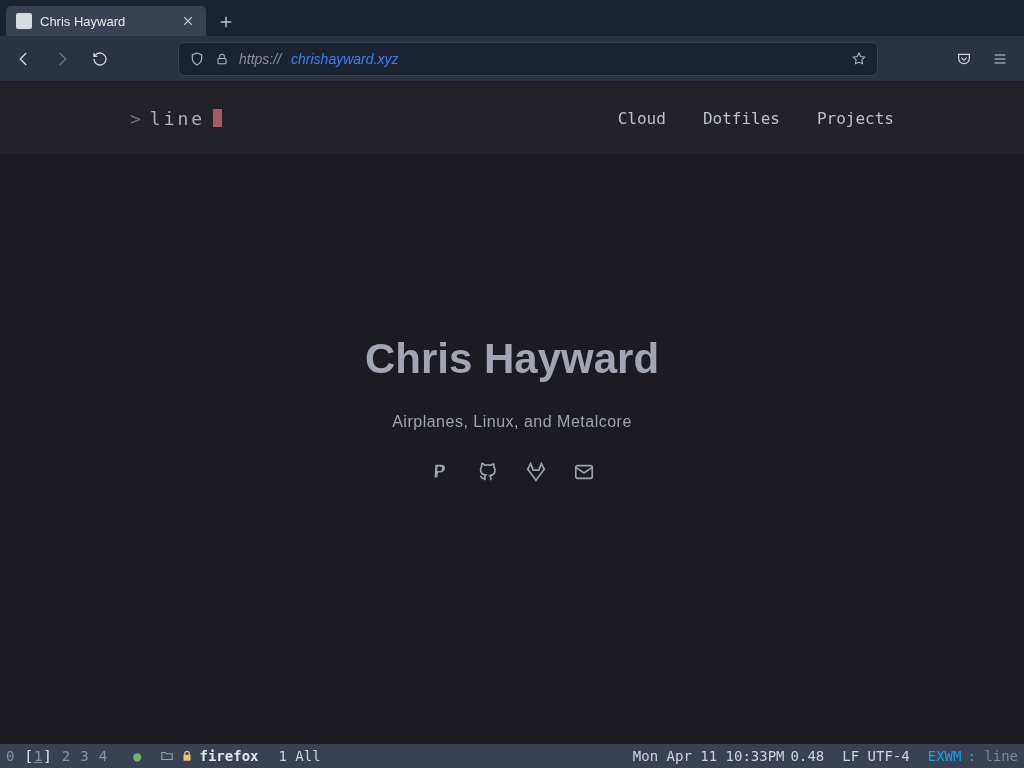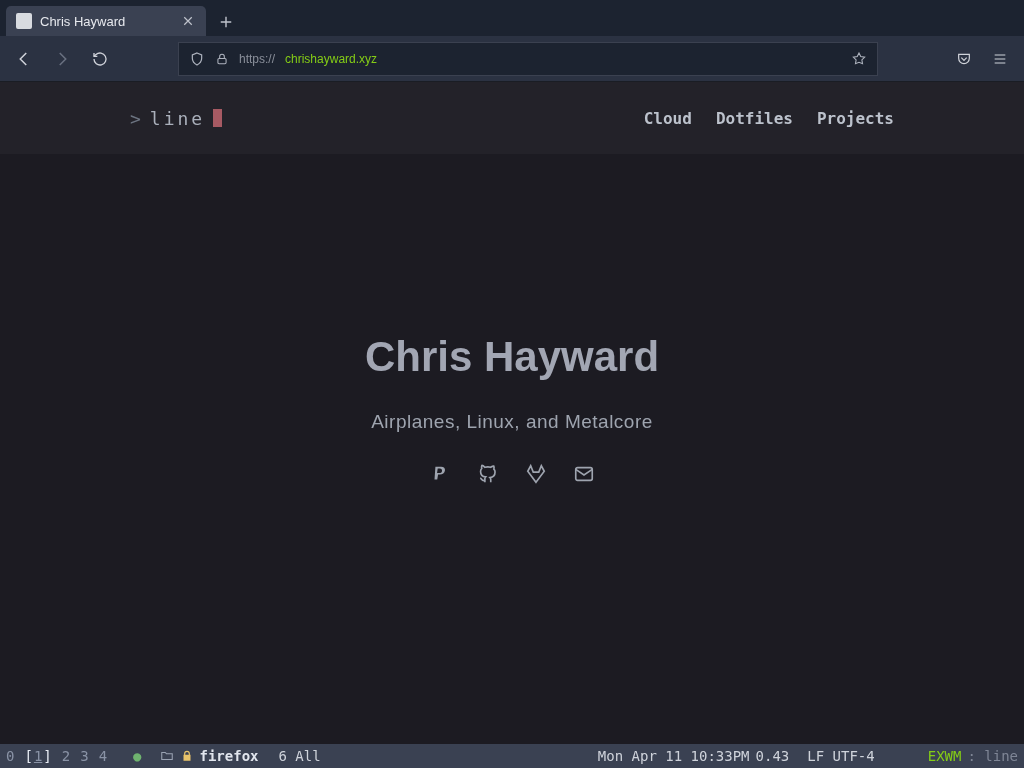--- a/index.html
+++ b/index.html
@@ -10,55 +10,55 @@
   .tabstrip { height: 36px; background: #1c2330; display: flex; align-items: flex-end; padding: 4px 6px 0 6px; gap: 6px; }
   .tab { display: flex; align-items: center; gap: 8px; background: #3a4152; height: 30px; padding: 0 10px; border-radius: 5px 5px 0 0; min-width: 200px; color: #e7e9ee; font-size: 13px; font-family: "Segoe UI", "Helvetica Neue", sans-serif; }
   .tab .favicon { width: 16px; height: 16px; background: #d8dbe0; display: inline-block; border-radius: 2px; }
   .tab .grow { flex: 1; overflow: hidden; white-space: nowrap; }
   .tab .closex { width: 16px; height: 16px; display: flex; align-items: center; justify-content: center; color: #bfc3cc; }
   .newtab { width: 28px; height: 28px; display: flex; align-items: center; justify-content: center; color: #bfc3cc; }
 
   .toolbar { height: 46px; background: #2b3242; display: flex; align-items: center; padding: 0 10px; gap: 10px; border-bottom: 1px solid #1a1d24; }
   .tbtn { width: 28px; height: 28px; display: flex; align-items: center; justify-content: center; color: #d0d3da; border-radius: 4px; }
   .tbtn.dim { color: #6a7180; }
-  .urlbar { flex: 1; max-width: 700px; margin: 0 auto; height: 34px; background: #1c2330; border: 1px solid #3b4150; border-radius: 0; display: flex; align-items: center; padding: 0 10px; gap: 10px; color: #aeb3be; font-family: "Segoe UI","Helvetica Neue",sans-serif; font-size: 12px; }
+  .urlbar { flex: 1; max-width: 700px; margin: 0 auto; height: 34px; background: #1c2330; border: 1px solid #3b4150; border-radius: 6px; display: flex; align-items: center; padding: 0 10px; gap: 10px; color: #aeb3be; font-family: "Segoe UI","Helvetica Neue",sans-serif; font-size: 14px; font-style: italic; }
   .urlbar .protocol { color: #8a8f9a; }
-  .urlbar .host { color: #84cc16; }
+  .urlbar .host { color: #3b82f6; }
   .urlbar .spacer { flex: 1; }
   .righticons { display: flex; gap: 8px; margin-left: 8px; }
 
   
   .page { flex: 1; background: #1c1b22; display: flex; flex-direction: column; }
   .siteheader { height: 72px; background: #232229; display: flex; align-items: center; padding: 0 130px; justify-content: space-between; }
   .brand { color: #aab0bb; font-family: "DejaVu Sans Mono", monospace; font-size: 18px; letter-spacing: 3px; display: flex; align-items: center; gap: 6px; }
   .brand .prompt { color: #6c7481; }
   .brand .cursor { display: inline-block; width: 9px; height: 18px; background: #a75a63; margin-left: 2px; }
-  .navlinks { display: flex; gap: 24px; color: #bcc2cc; font-family: "DejaVu Sans Mono", monospace; font-size: 16px; font-weight: bold; }
+  .navlinks { display: flex; gap: 37px; color: #bcc2cc; font-family: "DejaVu Sans Mono", monospace; font-size: 16px; }
   .navlinks span { cursor: pointer; }
 
   .hero { flex: 1; display: flex; flex-direction: column; align-items: center; justify-content: center; gap: 30px; transform: translateY(-40px); }
   .hero h1 { color: #a2a6b3; font-family: "Segoe UI","Helvetica Neue",sans-serif; font-weight: 700; font-size: 42px; }
-  .hero .tagline { color: #9ea4af; font-size: 19px; font-family: "Segoe UI","Helvetica Neue",sans-serif; letter-spacing: 0.5px; }
+  .hero .tagline { color: #9ea4af; font-size: 16px; font-family: "Segoe UI","Helvetica Neue",sans-serif; letter-spacing: 0.5px; }
   .socials { display: flex; gap: 26px; color: #9ea4af; }
   .socials svg { width: 22px; height: 22px; }
 
   
   .modeline { height: 24px; background: #3a4152; color: #cfd3db; font-size: 14px; display: flex; align-items: center; padding: 0 6px; gap: 6px; white-space: nowrap; }
   .modeline .ws { display: flex; gap: 10px; align-items: center; }
   .modeline .ws span { color: #8a93a6; }
   .modeline .ws .cur { color: #e9edf5; position: relative; }
   .modeline .ws .cur::before { content: "["; color: #e9edf5; margin-right: 1px; }
   .modeline .ws .cur::after  { content: "]"; color: #e9edf5; margin-left: 1px; }
   .modeline .cur span.u { text-decoration: underline; }
   .modeline .dot { color: #6fb36f; }
   .modeline .folder { width: 14px; height: 14px; }
   .modeline .lock { color: #e9c46a; }
   .modeline .buf { color: #e2e6ee; font-weight: bold; }
   .modeline .grow { flex: 1; }
-  .modeline .exwm { color: #84cc16; margin-left: 35px; }
+  .modeline .exwm { color: #0ea5e9; }
   .modeline .sep { color: #7f8696; text-align: right; }
 
   svg { display: block; }
 </style>
 </head>
 <body>
 
 <div class="tabstrip">
   <div class="tab">
     <span class="favicon"></span>
@@ -190,22 +190,22 @@
         <path d="M3 6h6l2 2h10v10H3z"></path>
       </svg>
   </span>
   <span class="lock">
     <svg width="14" height="14" viewBox="0 0 24 24" fill="currentColor">
         <path d="M7 10V8a5 5 0 0 1 10 0v2h1v10H6V10h1zm2 0h6V8a3 3 0 0 0-6 0v2z"></path>
       </svg>
   </span>
   <span class="buf">firefox</span>
   <span style="width:8px"></span>
-  <span>6 All</span>
+  <span>1 All</span>
   <span class="grow"></span>
   <span>Mon Apr 11 10:33PM</span>
-  <span>0.43</span>
+  <span>0.48</span>
   <span style="width:6px"></span>
   <span>LF UTF-4</span>
   <span style="width:6px"></span>
   <span class="exwm">EXWM</span>
   <span class="sep">: line</span>
 </div>
 
 </body></html>

